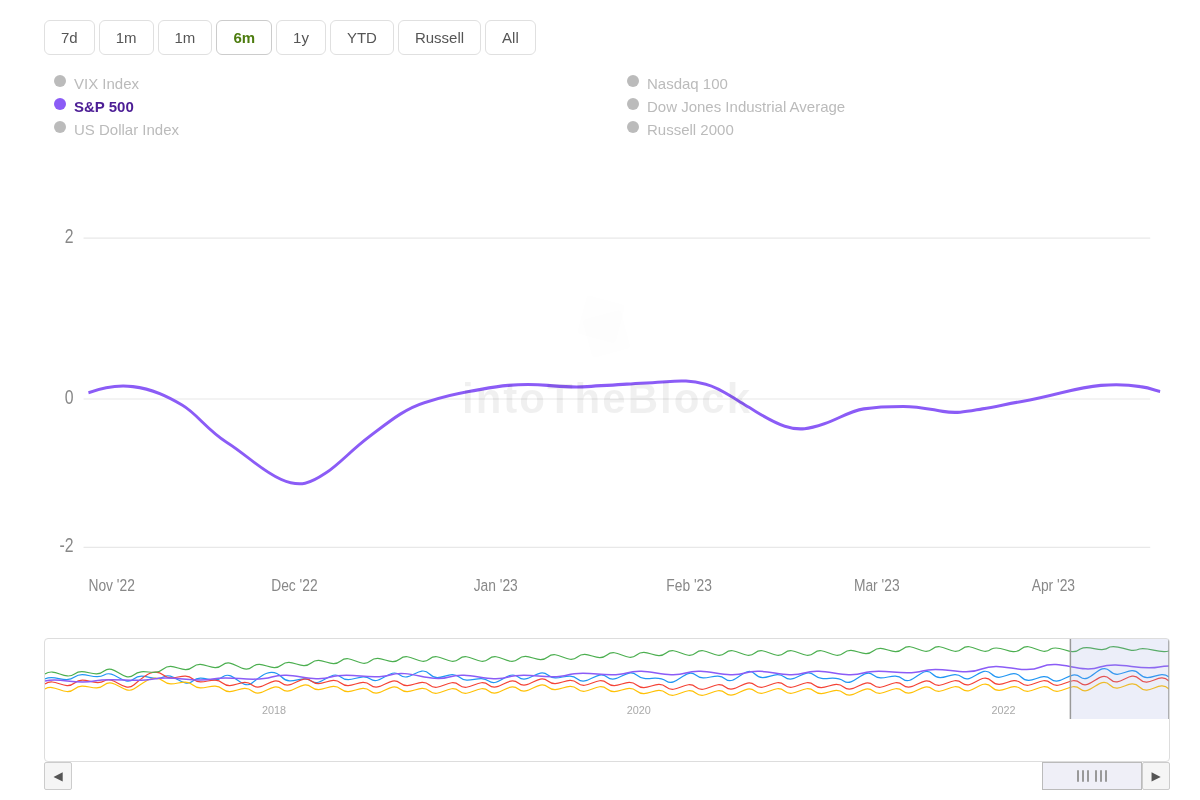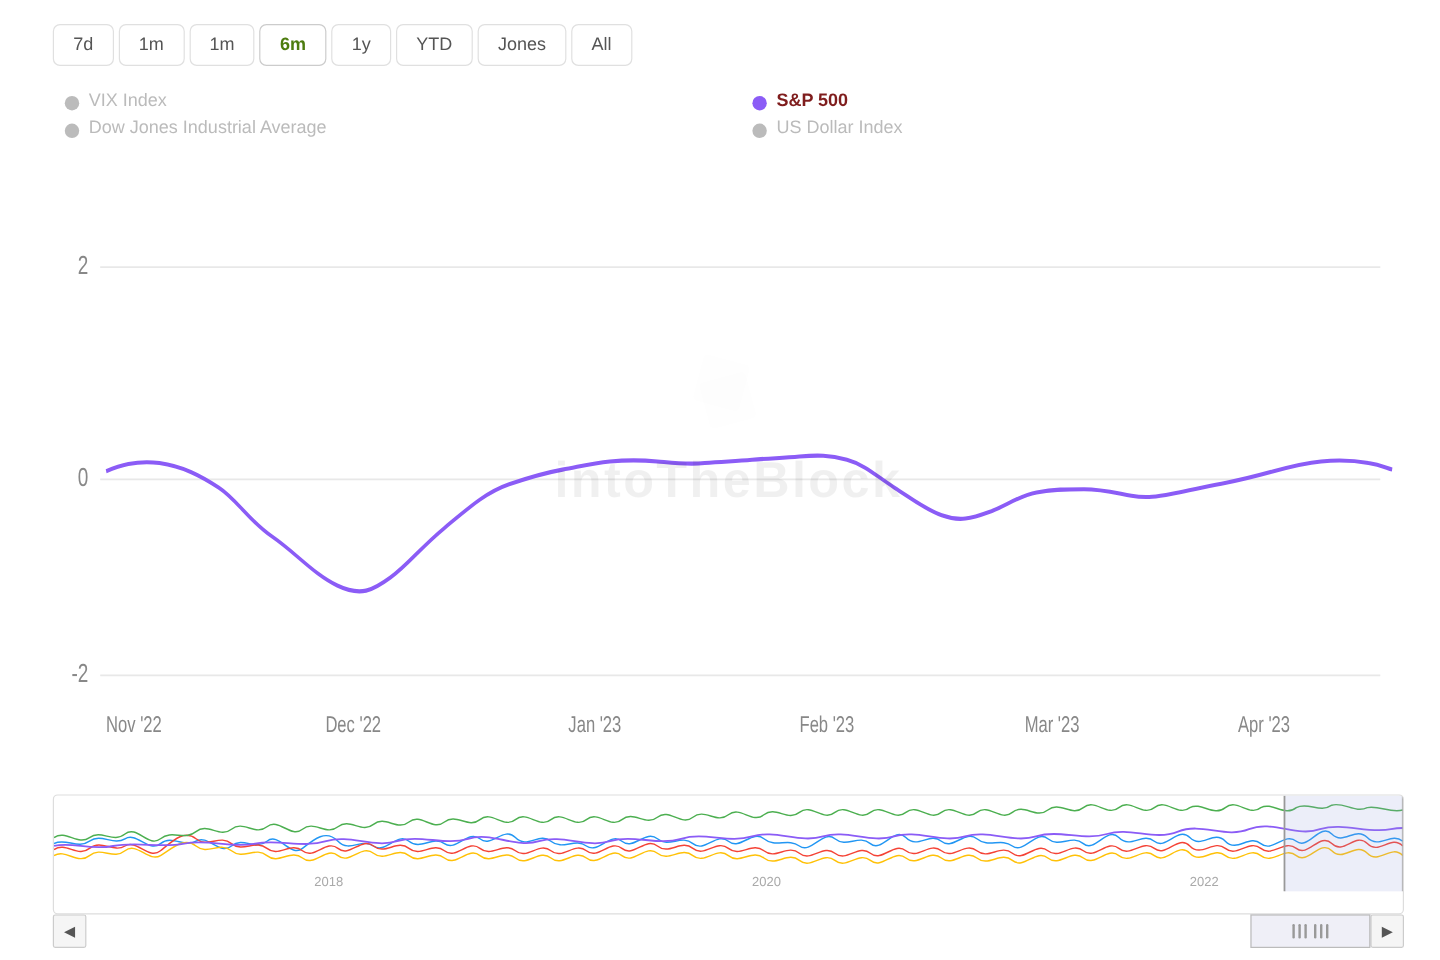--- a/index.html
+++ b/index.html
@@ -49,27 +49,27 @@
       display: grid;
       grid-template-columns: 1fr 1fr;
       gap: 6px 40px;
       margin-bottom: 20px;
       padding: 0 10px;
       flex-shrink: 0;
     }
 
     .legend-item {
       display: flex;
-      align-items: flex-end;
+      align-items: flex-start;
       gap: 8px;
       font-size: 15px;
       color: #bbb;
     }
     .legend-item.active-legend {
-      color: #7f1d1d;
+      color: #4c1d95;
       font-weight: 600;
     }
 
     .legend-dot {
       width: 12px;
       height: 12px;
       border-radius: 50%;
       flex-shrink: 0;
     }
 
@@ -103,21 +103,21 @@
       top: 50%;
       left: 50%;
       transform: translate(-50%, -130%);
       opacity: 0.06;
       pointer-events: none;
     }
 
     
     .navigator {
       flex-shrink: 0;
-      height: 100px;
+      height: 124px;
       position: relative;
       border: 1px solid #ddd;
       border-radius: 4px;
       overflow: hidden;
       margin-top: 4px;
     }
 
     .nav-bottom {
       height: 28px;
       display: flex;
@@ -178,40 +178,48 @@
 
 <div class="container">
 
   <div class="time-range-bar">
   <button class="time-btn">7d</button>
       <button class="time-btn">1m</button>
       <button class="time-btn">1m</button>
       <button class="time-btn active">6m</button>
       <button class="time-btn">1y</button>
       <button class="time-btn">YTD</button>
-      <button class="time-btn">Jones</button>
+      <button class="time-btn">Russell</button>
       <button class="time-btn">All</button>
     </div>
 
   <div class="legend">
   <div class="legend-item">
         <div class="legend-dot" style="background: rgb(187, 187, 187);"></div>
         <span>VIX Index</span>
+      </div>
+      <div class="legend-item">
+        <div class="legend-dot" style="background: rgb(187, 187, 187);"></div>
+        <span>Nasdaq 100</span>
       </div>
       <div class="legend-item active-legend">
         <div class="legend-dot" style="background: rgb(139, 92, 246);"></div>
         <span>S&amp;P 500</span>
       </div>
       <div class="legend-item">
         <div class="legend-dot" style="background: rgb(187, 187, 187);"></div>
         <span>Dow Jones Industrial Average</span>
       </div>
       <div class="legend-item">
         <div class="legend-dot" style="background: rgb(187, 187, 187);"></div>
         <span>US Dollar Index</span>
+      </div>
+      <div class="legend-item">
+        <div class="legend-dot" style="background: rgb(187, 187, 187);"></div>
+        <span>Russell 2000</span>
       </div>
       <div></div>
     </div>
 
   <div class="chart-area">
     
     <div class="watermark-icon">
       <svg width="80" height="80" viewBox="0 0 80 80" fill="none">
         <rect x="20" y="5" width="40" height="40" rx="4" transform="rotate(15 20 5)" fill="rgba(0,0,0,0.08)"></rect>
         <rect x="15" y="30" width="40" height="40" rx="4" transform="rotate(-15 15 30)" fill="rgba(0,0,0,0.08)"></rect>

